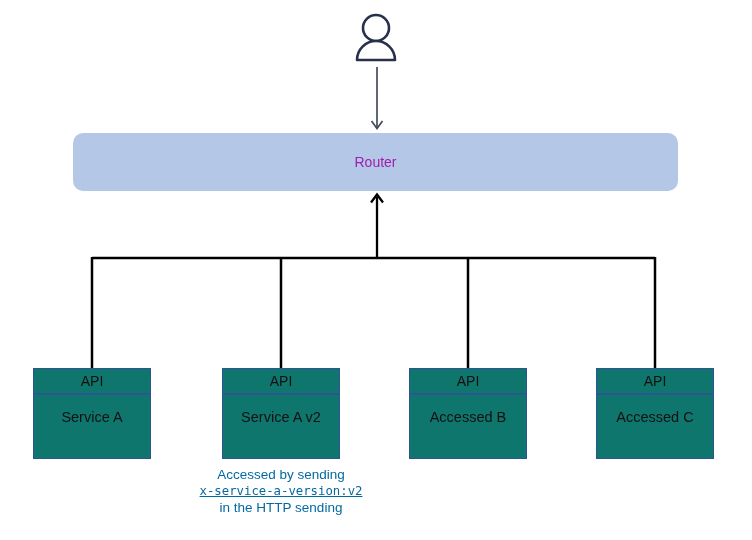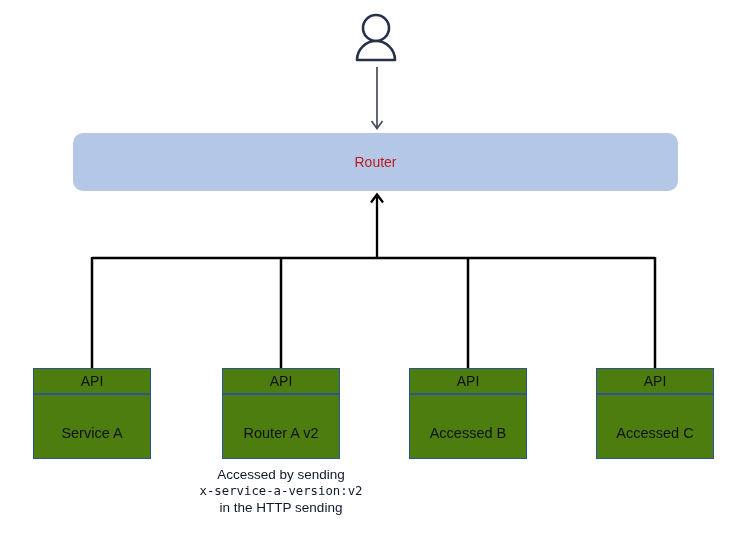--- a/index.html
+++ b/index.html
@@ -21,60 +21,61 @@
   .router {
     position: absolute;
     left: 73px; top: 133px;
     width: 605px; height: 58px;
     background: #b4c7e7;
     border-radius: 10px;
     display: flex;
     align-items: center;
     justify-content: center;
     font-size: 14px;
-    color: #b91c1c;
+    color: #a21caf;
   }
   .service-box {
     position: absolute;
     top: 368px;
     width: 118px; height: 91px;
-    background: #4d7c0f;
+    background: #0f766e;
     border: 1.5px solid #2f5496;
     box-sizing: border-box;
     text-align: center;
   }
   .service-box .hdr {
     height: 24px;
     line-height: 25px;
     font-size: 14px;
     border-bottom: 2.5px solid #2f5496;
   }
   .service-box .body {
-    padding-top: 30px;
+    padding-top: 14px;
     font-size: 14.5px;
   }
   .box-a    { left: 33px;  }
   .box-av2  { left: 222px; }
   .box-b    { left: 409px; }
   .box-c    { left: 596px; }
   .annotation {
     position: absolute;
     left: 161px; top: 466px;
     width: 240px;
     text-align: center;
-    color: #0f172a;
+    color: #0369a1;
   }
   .annotation .txt {
     font-size: 13.5px;
     line-height: 17px;
   }
   .annotation .code {
     font-family: "DejaVu Sans Mono", monospace;
     font-size: 12.3px;
     line-height: 16px;
+    text-decoration: underline;
   }
 </style>
 </head>
 <body>
 
 <div class="canvas">
 
   <svg class="layer" viewBox="0 0 752 540">
 
     <g stroke="#27324a" stroke-width="2.6" fill="none">
@@ -105,21 +106,21 @@
     <span>Router</span>
   </div>
 
   <div class="service-box box-a">
     <div class="hdr">API</div>
     <div class="body">Service A</div>
   </div>
 
   <div class="service-box box-av2">
     <div class="hdr">API</div>
-    <div class="body">Router A v2</div>
+    <div class="body">Service A v2</div>
   </div>
 
   <div class="service-box box-b">
     <div class="hdr">API</div>
     <div class="body">Accessed B</div>
   </div>
 
   <div class="service-box box-c">
     <div class="hdr">API</div>
     <div class="body">Accessed C</div>

